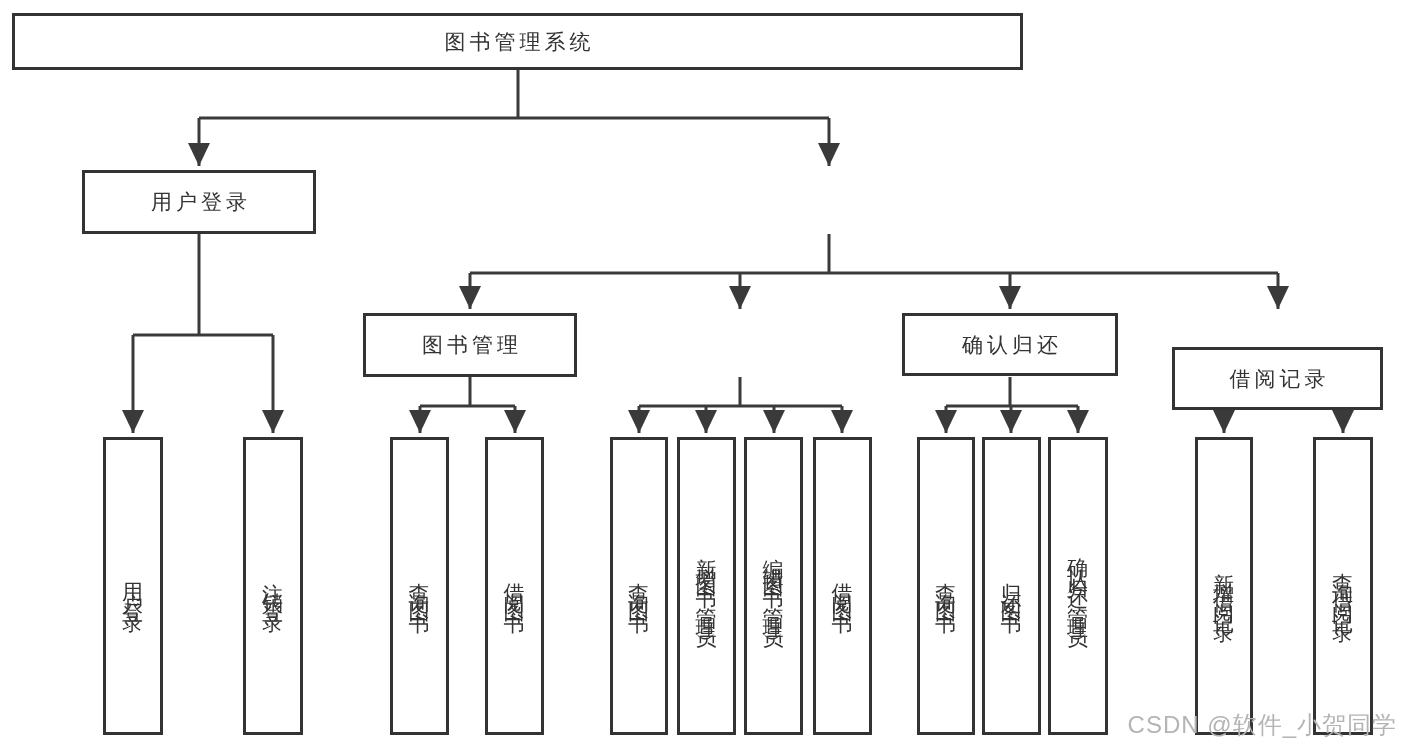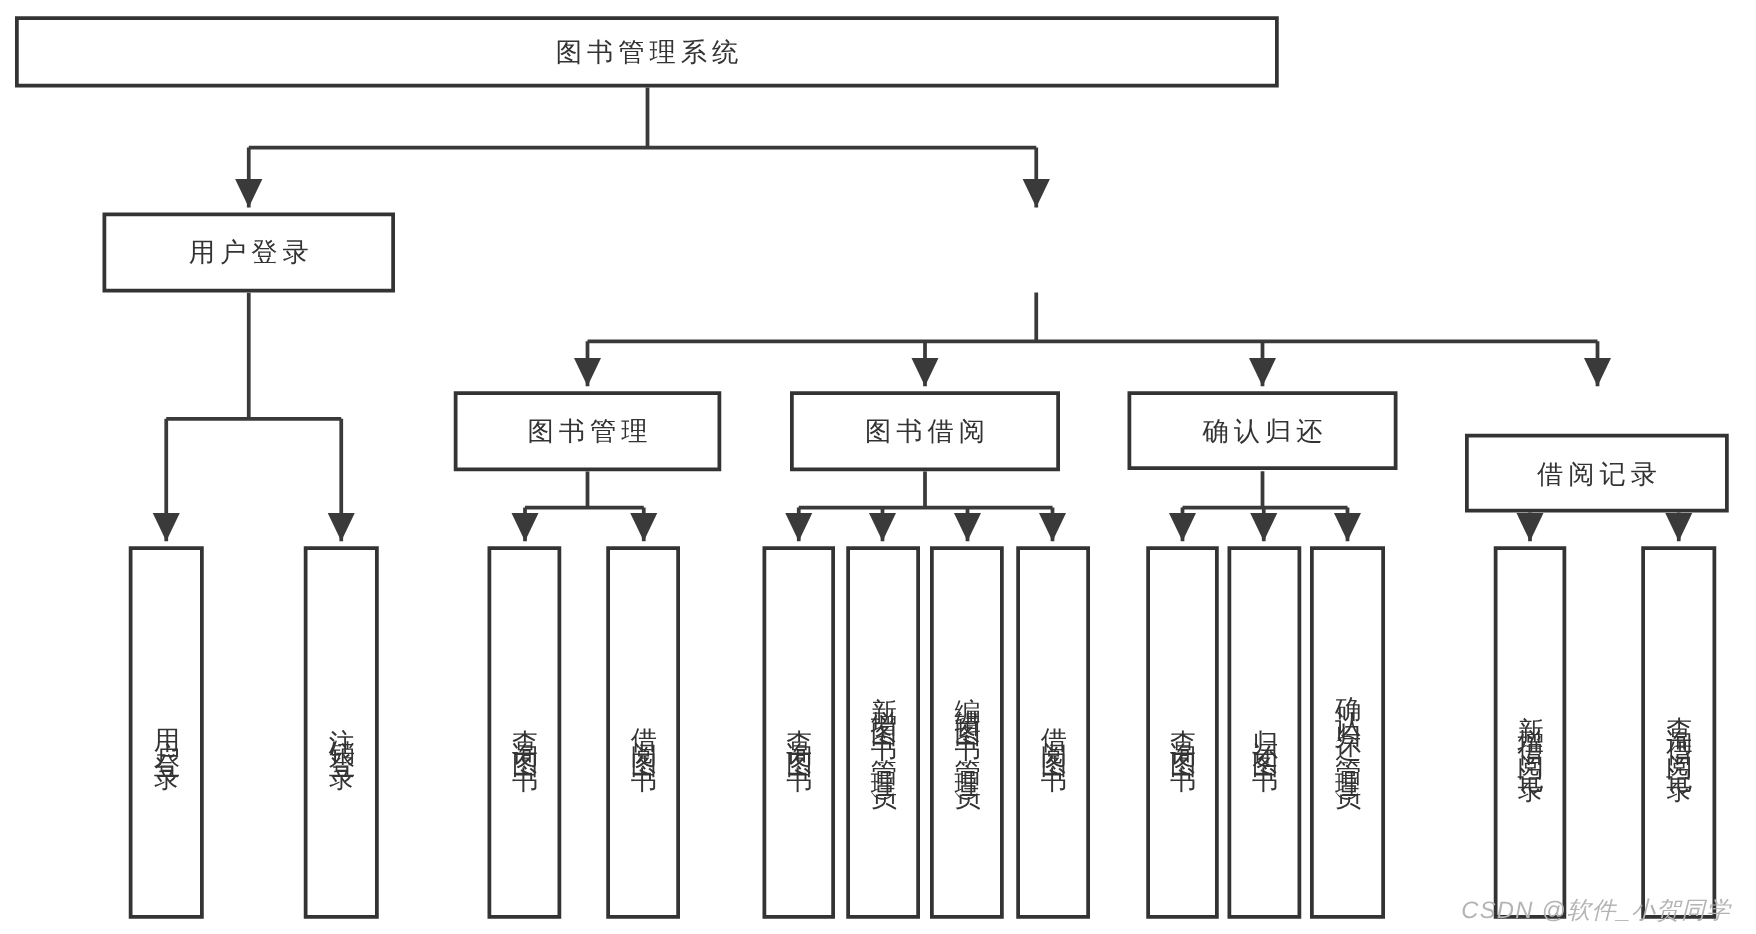--- a/index.html
+++ b/index.html
@@ -38,27 +38,26 @@
   .vbox span{
     writing-mode:vertical-rl;
     text-orientation:mixed;
     font-size:21px;
     line-height:1;
     letter-spacing:10px;
     white-space:nowrap;
   }
   .watermark{
     position:absolute;
-    right:20px;bottom:6px;
+    right:8px;bottom:6px;
     z-index:3;
-    font-size:19px;
+    font-size:24px;
     letter-spacing:1px;
     color:var(--wm);
     white-space:nowrap;
-    font-style:italic;
   }
 </style>
 </head>
 <body>
 
 <div class="canvas">
 
   <svg class="connectors" width="1405" height="747" viewBox="0 0 1405 747" aria-hidden="true">
     <defs>
       <marker id="arw" markerUnits="userSpaceOnUse" markerWidth="26" markerHeight="24" refX="23" refY="11" orient="auto">
@@ -104,23 +103,20 @@
     <span>图书管理系统</span>
   </div>
 
   <div class="node hbox" style="left:82px;top:170px;width:234px;height:64px;">
     <span>用户登录</span>
   </div>
 
   <div class="node hbox" style="left:363px;top:313px;width:214px;height:64px;">
     <span>图书管理</span>
   </div>
-  <div class="node hbox" style="left:632px;top:313px;width:216px;height:64px;">
-    <span>图书借阅</span>
-  </div>
   <div class="node hbox" style="left:902px;top:313px;width:216px;height:63px;">
     <span>确认归还</span>
   </div>
   <div class="node hbox" style="left:1172px;top:313px;width:211px;height:63px;margin-top:34px;">
     <span>借阅记录</span>
   </div>
 
   <div class="node vbox" style="left:103px;top:437px;width:60px;height:298px;">
     <span>用户登录</span>
   </div>

